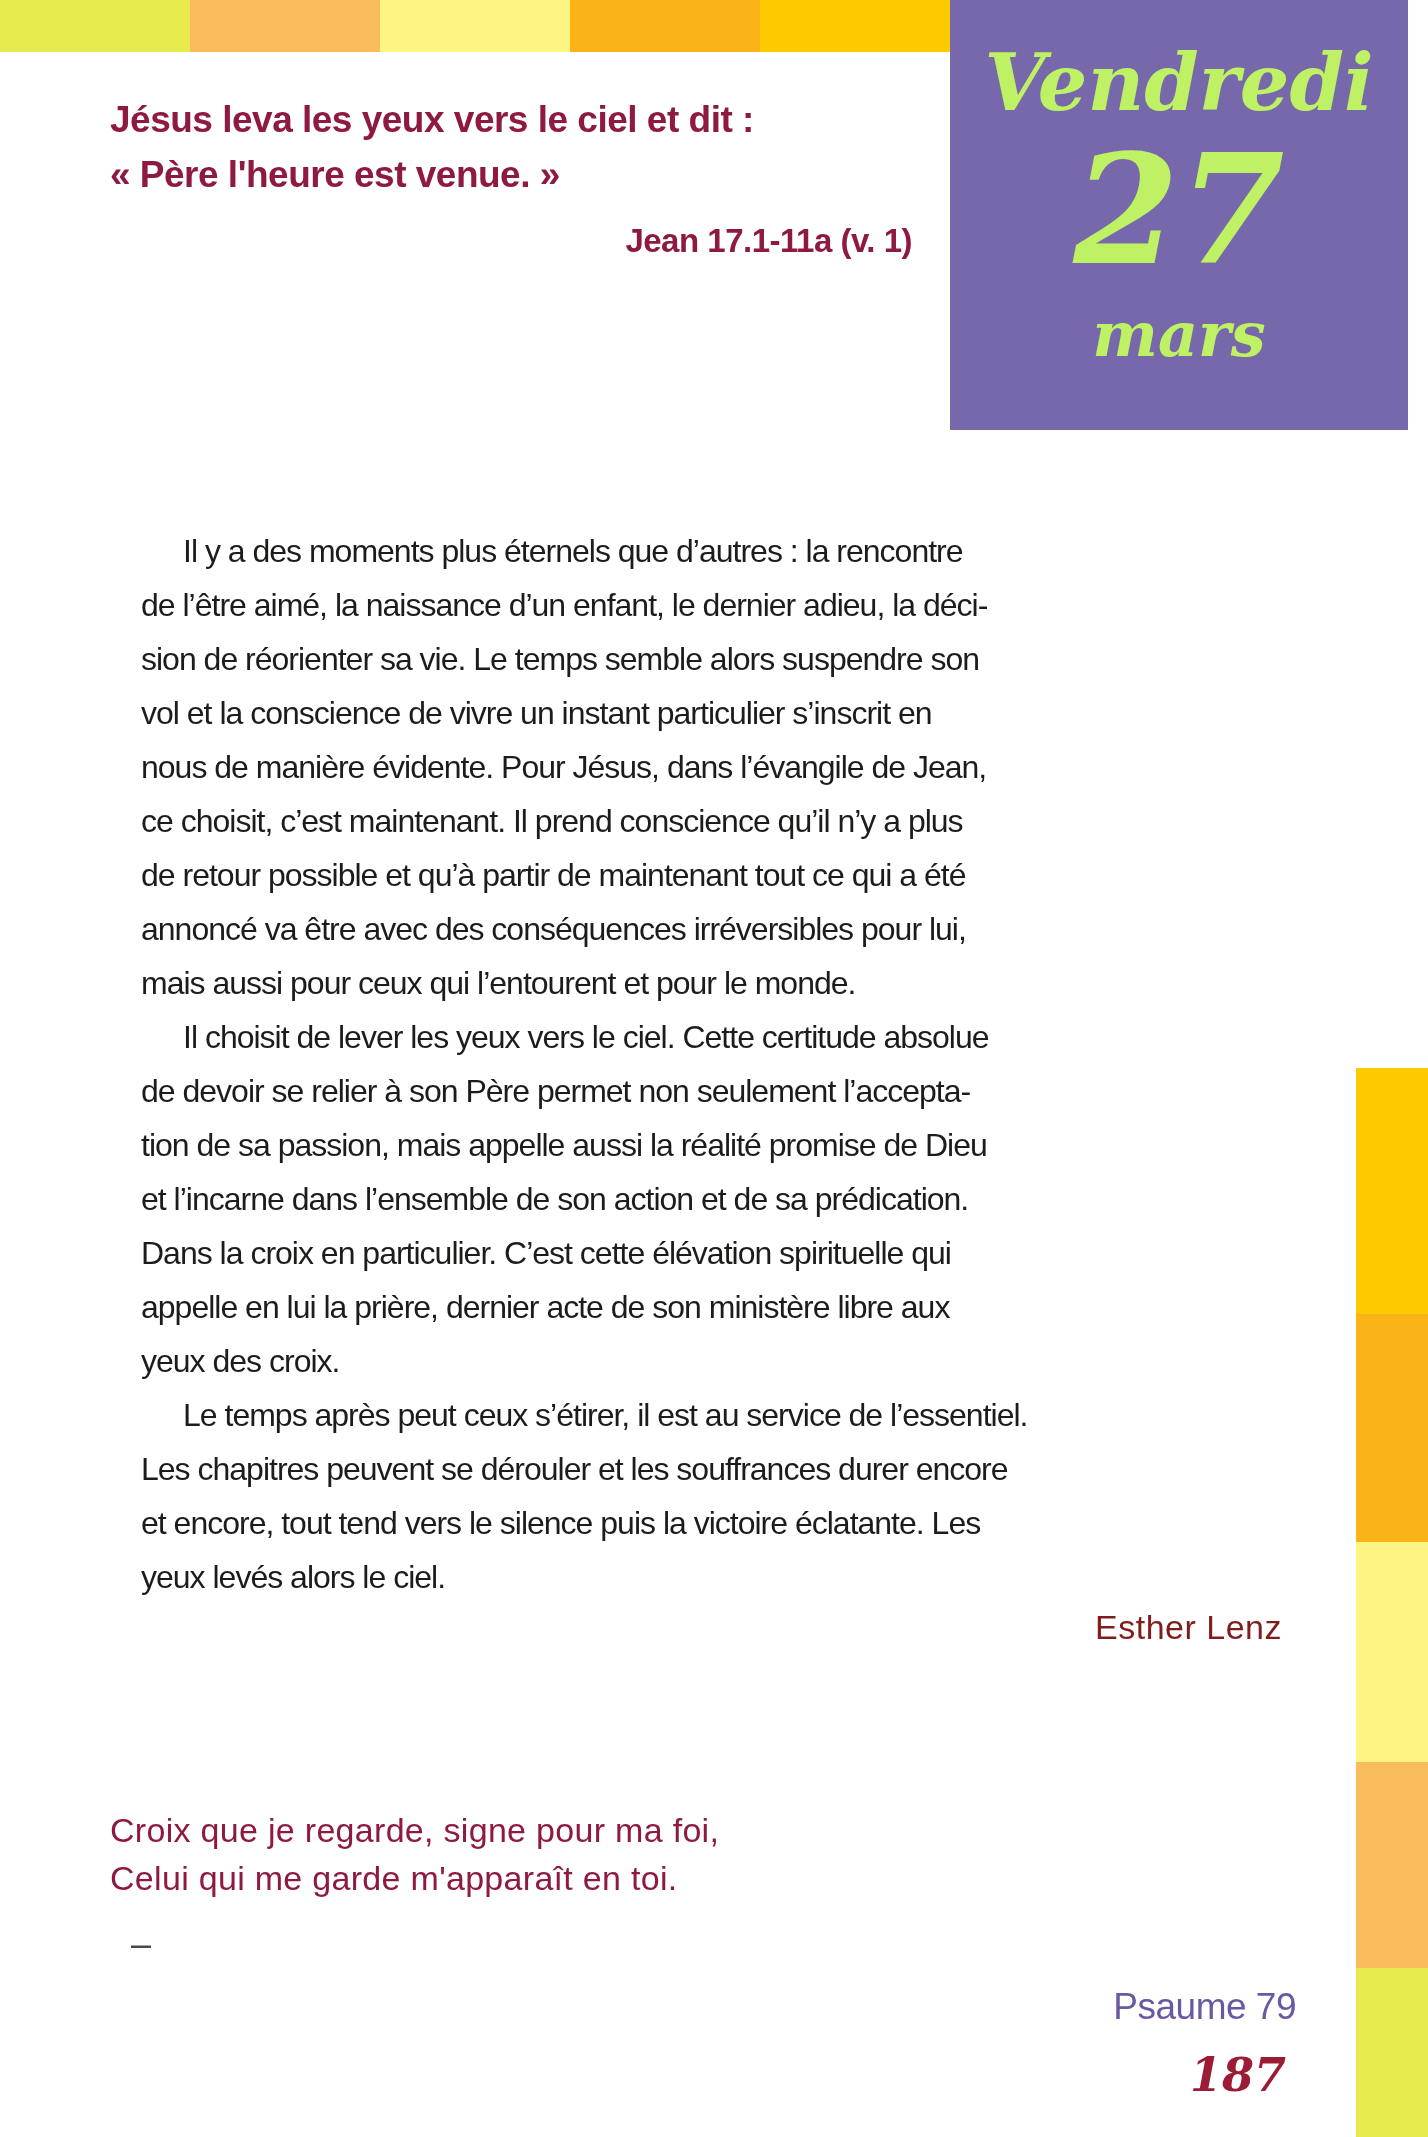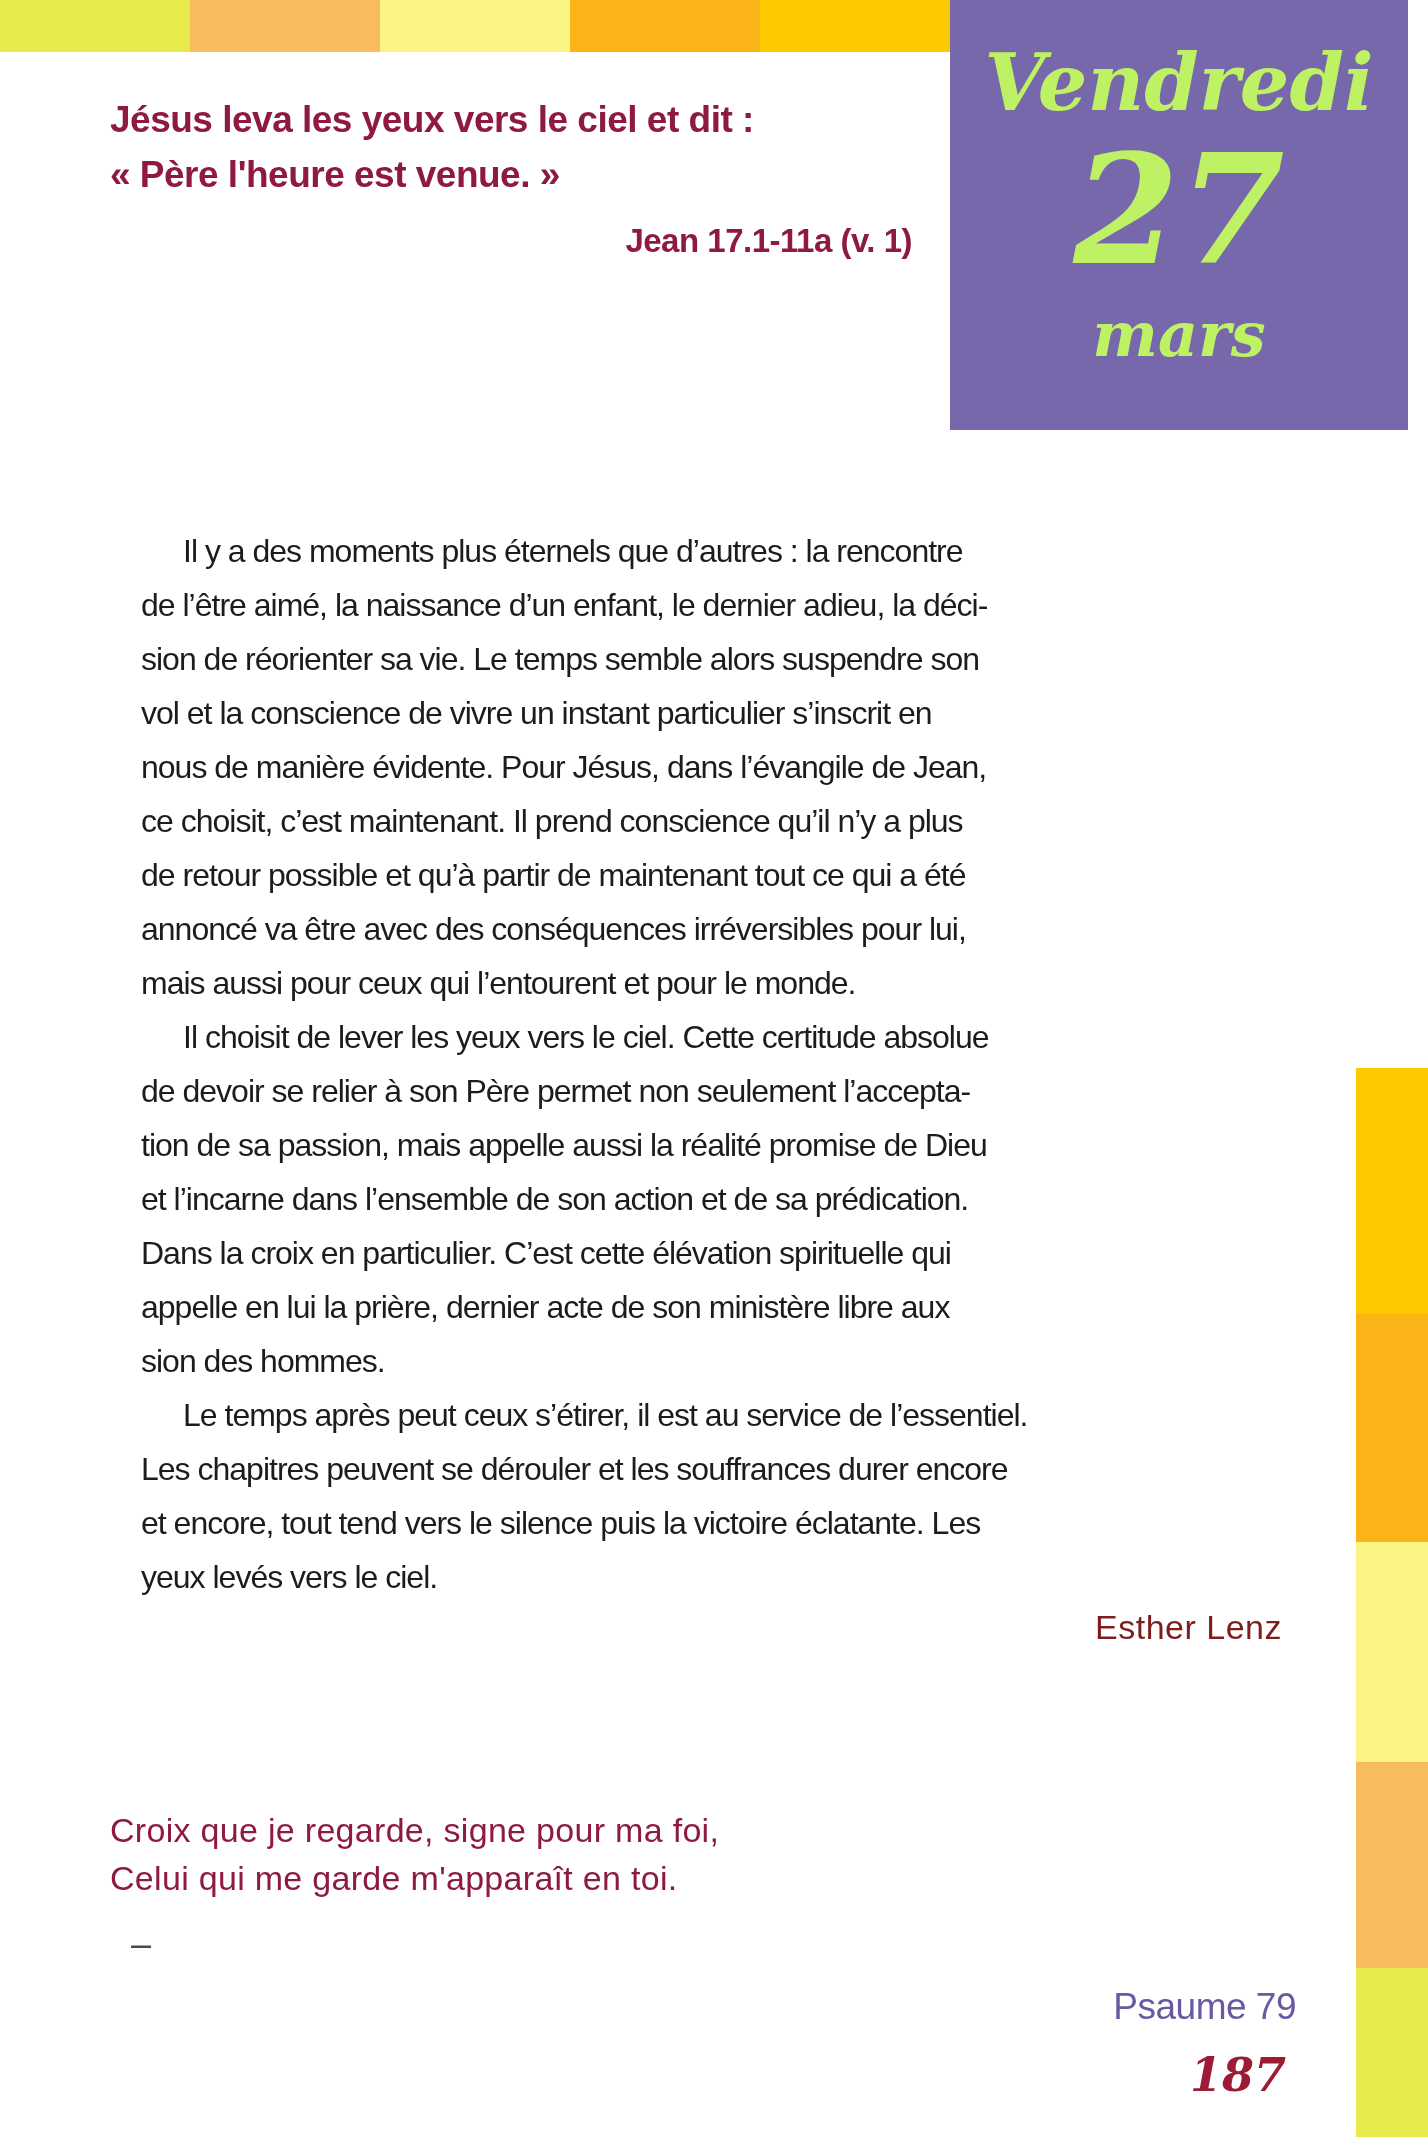--- a/index.html
+++ b/index.html
@@ -104,27 +104,27 @@
         <div>annoncé va être avec des conséquences irréversibles pour lui,</div>
         <div>mais aussi pour ceux qui l’entourent et pour le monde.</div>
       </div>
     <div class="para">
         <div>Il choisit de lever les yeux vers le ciel. Cette certitude absolue</div>
         <div>de devoir se relier à son Père permet non seulement l’accepta-</div>
         <div>tion de sa passion, mais appelle aussi la réalité promise de Dieu</div>
         <div>et l’incarne dans l’ensemble de son action et de sa prédication.</div>
         <div>Dans la croix en particulier. C’est cette élévation spirituelle qui</div>
         <div>appelle en lui la prière, dernier acte de son ministère libre aux</div>
-        <div>sion des hommes.</div>
+        <div>yeux des croix.</div>
       </div>
     <div class="para">
         <div>Le temps après peut ceux s’étirer, il est au service de l’essentiel.</div>
         <div>Les chapitres peuvent se dérouler et les souffrances durer encore</div>
         <div>et encore, tout tend vers le silence puis la victoire éclatante. Les</div>
-        <div>yeux levés vers le ciel.</div>
+        <div>yeux levés alors le ciel.</div>
       </div>
   </div>
 
   <div class="author">Esther Lenz</div>
 
   <div class="prayer" style="color: rgb(142, 26, 67);">
     <div>Croix que je regarde, signe pour ma foi,</div>
     <div>Celui qui me garde m'apparaît en toi.</div>
   </div>
 

